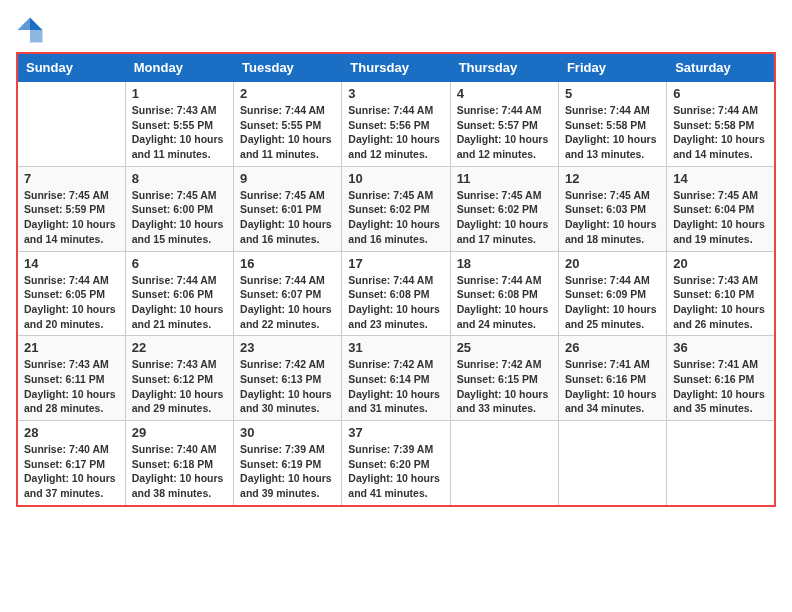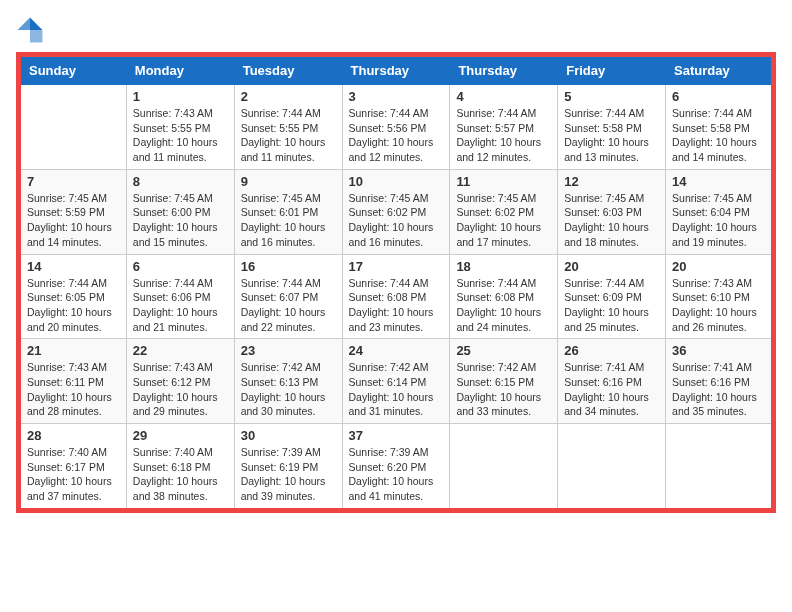--- a/index.html
+++ b/index.html
@@ -43,21 +43,21 @@
       font-weight: bold;
       color: #333;
     }
     .location-title {
       font-size: 15px;
       color: #555;
     }
     .calendar {
       width: 100%;
       border-collapse: collapse;
-      border: 5px solid #ef4444;
+      border: 2px solid #ef4444;
     }
     .calendar th {
       background-color: #1a6fc4;
       color: #fff;
       text-align: left;
       padding: 6px 8px;
       font-size: 13px;
       border: 1px solid #1a6fc4;
     }
     .calendar td {
@@ -75,20 +75,21 @@
       font-weight: bold;
       font-size: 13px;
       color: #333;
       display: block;
       margin-bottom: 2px;
     }
     .day-info {
       font-size: 10.5px;
       color: #333;
       line-height: 1.4;
+      font-weight: bold;
     }
     .empty-cell {
       background: #fff;
     }
   </style>
 </head>
 <body>
 
 <div class="header">
   <div class="logo">
@@ -215,21 +216,21 @@
         </td>
         <td>
           <span class="day-number">22</span>
           <div class="day-info">Sunrise: 7:43 AM<br>Sunset: 6:12 PM<br>Daylight: 10 hours and 29 minutes.</div>
         </td>
         <td>
           <span class="day-number">23</span>
           <div class="day-info">Sunrise: 7:42 AM<br>Sunset: 6:13 PM<br>Daylight: 10 hours and 30 minutes.</div>
         </td>
         <td>
-          <span class="day-number">24</span>
+          <span class="day-number">31</span>
           <div class="day-info">Sunrise: 7:42 AM<br>Sunset: 6:14 PM<br>Daylight: 10 hours and 31 minutes.</div>
         </td>
         <td>
           <span class="day-number">25</span>
           <div class="day-info">Sunrise: 7:42 AM<br>Sunset: 6:15 PM<br>Daylight: 10 hours and 33 minutes.</div>
         </td>
         <td>
           <span class="day-number">26</span>
           <div class="day-info">Sunrise: 7:41 AM<br>Sunset: 6:16 PM<br>Daylight: 10 hours and 34 minutes.</div>
         </td>

